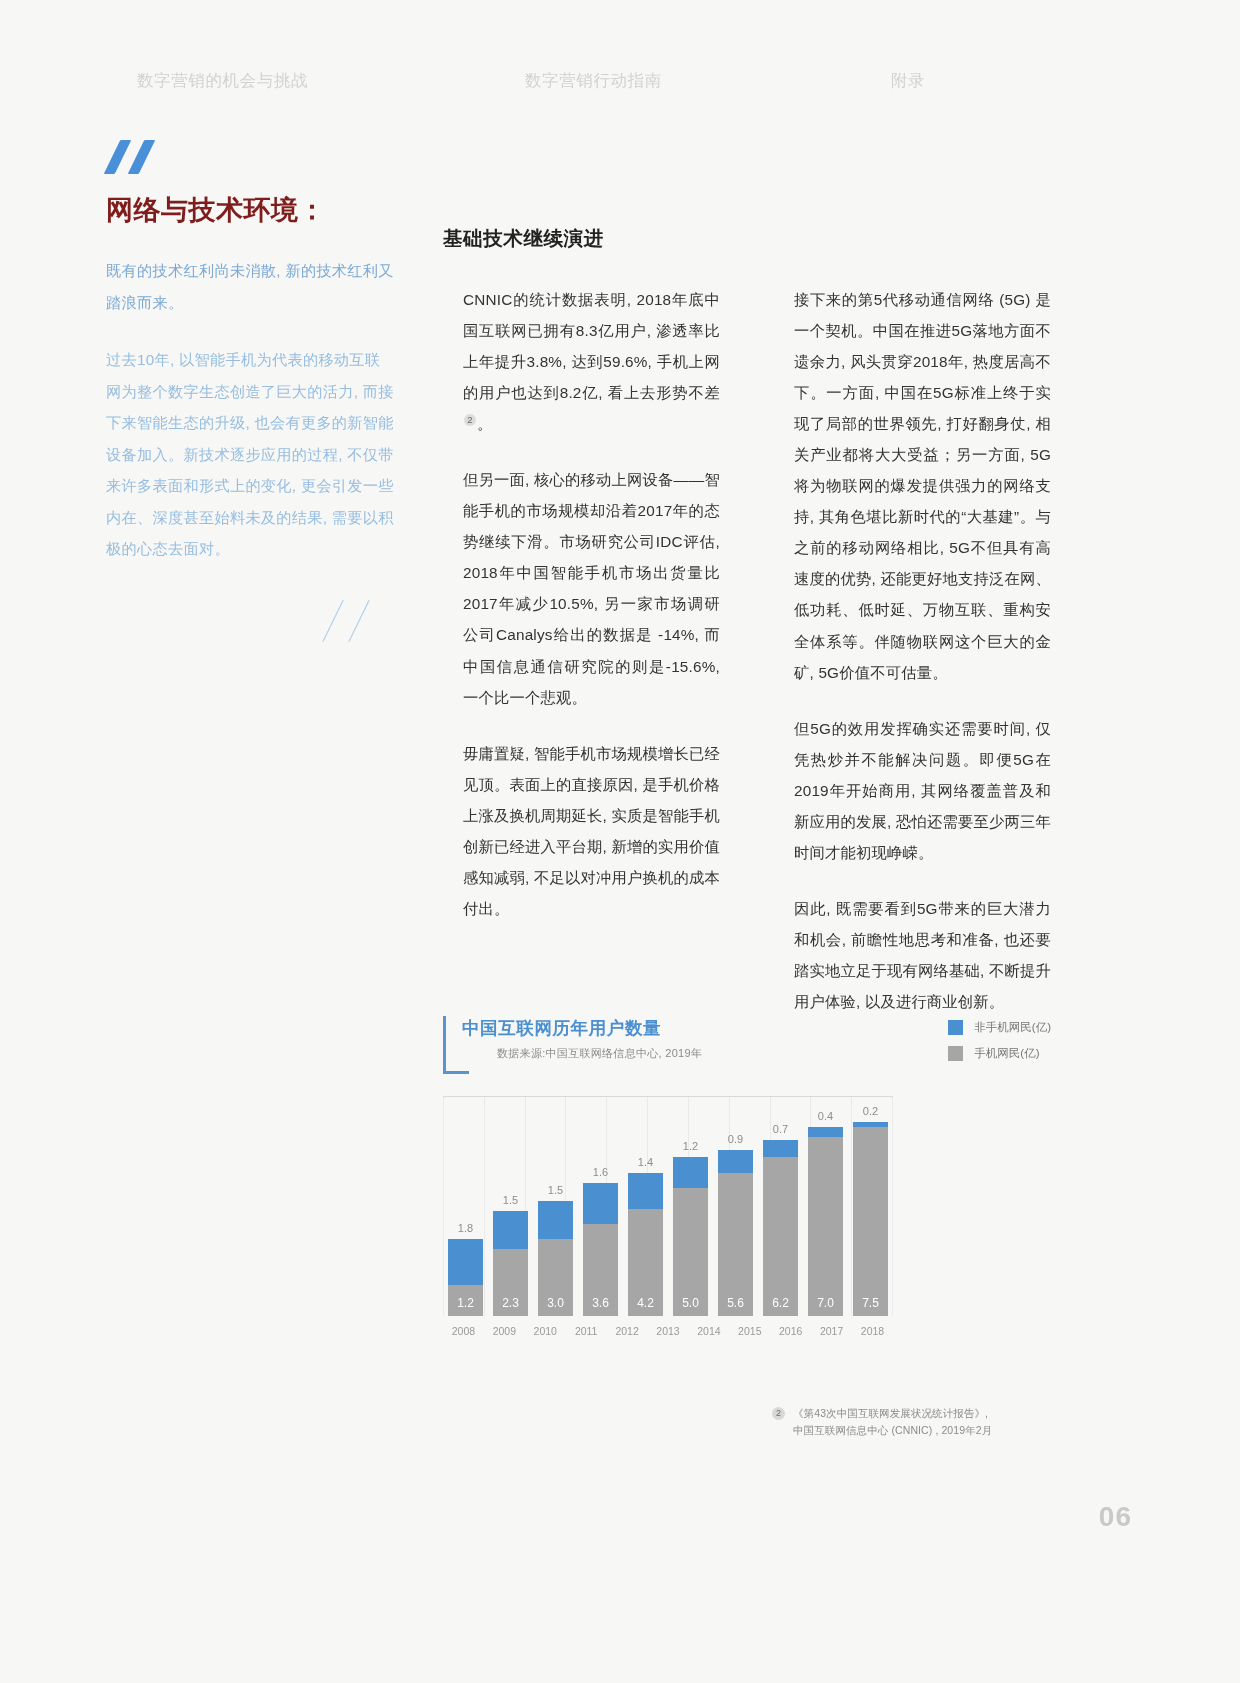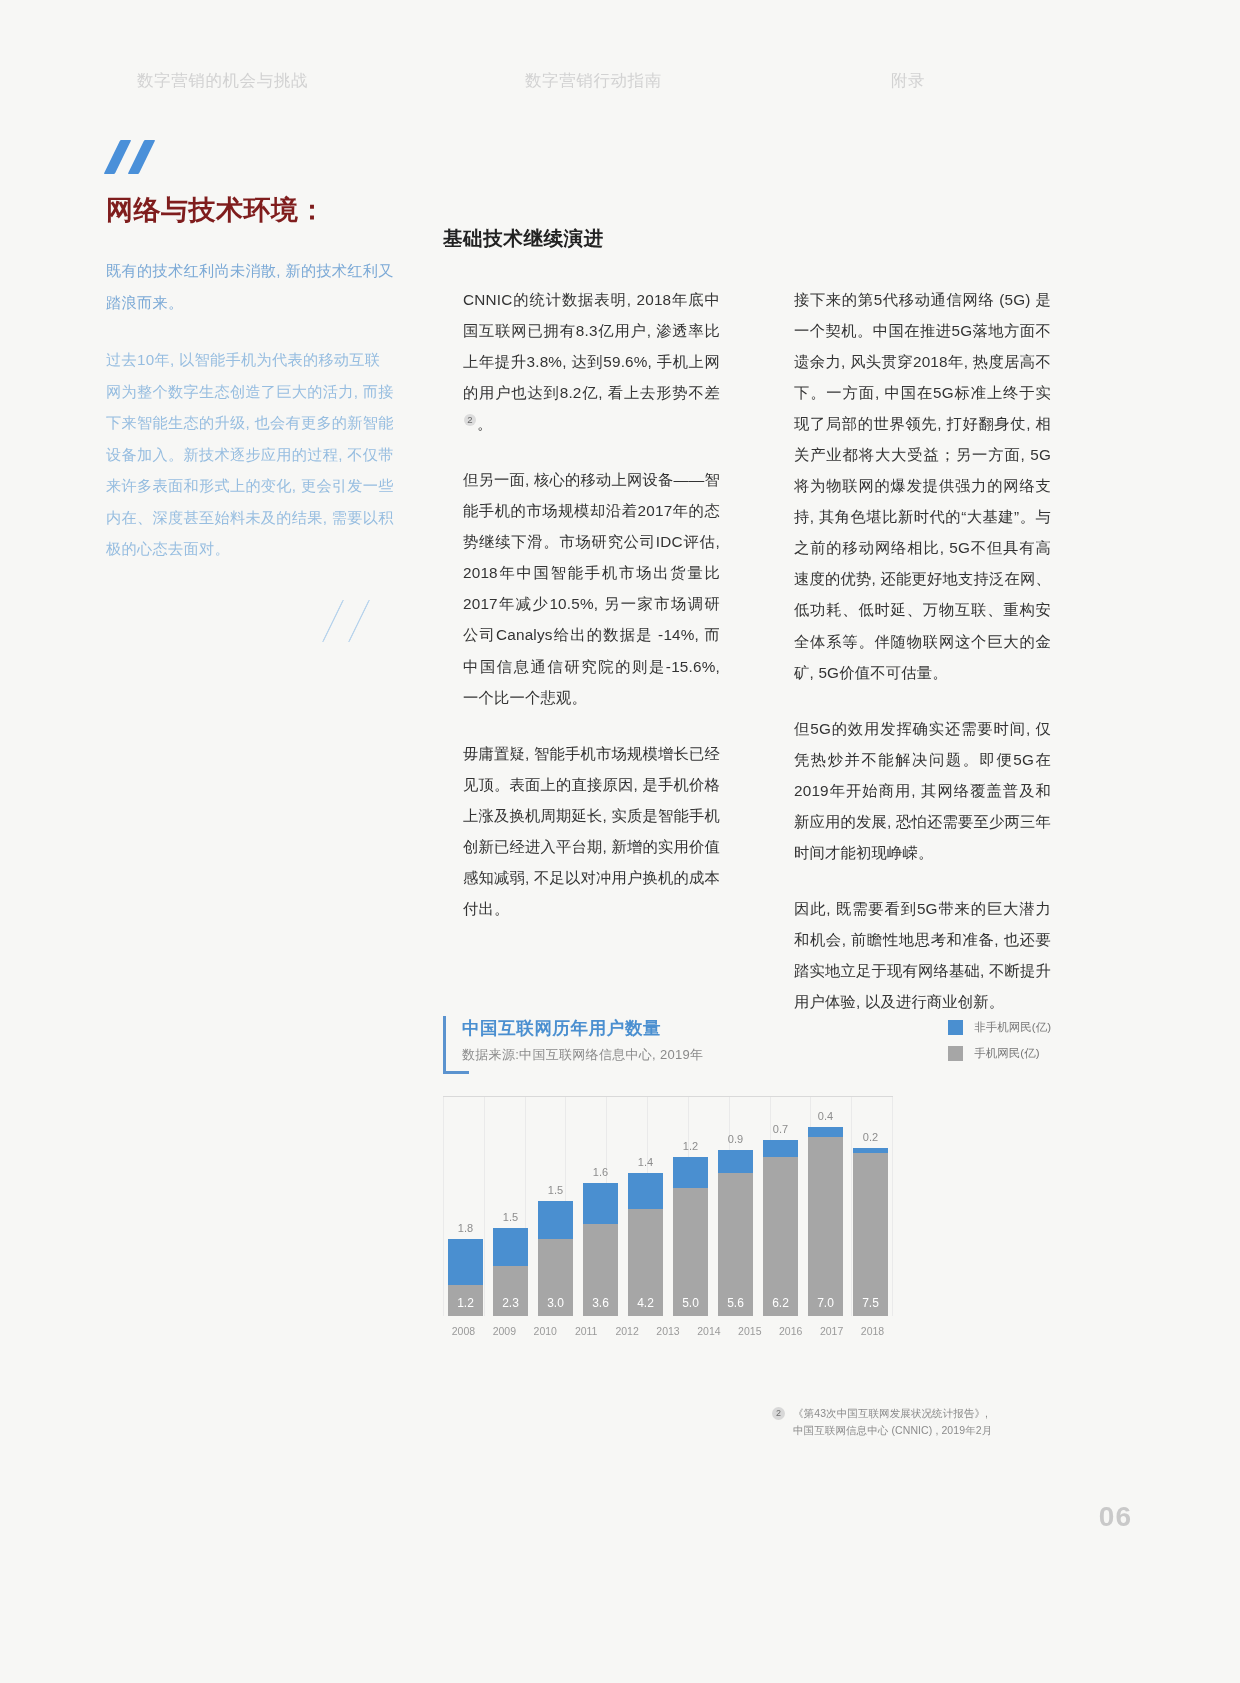--- a/index.html
+++ b/index.html
@@ -160,23 +160,24 @@
     background: #5b93cf;
   }
   .chart-title {
     font-size: 17.5px;
     font-weight: bold;
     color: #4a8fd0;
     letter-spacing: 0.6px;
     margin-bottom: 6px;
   }
   .chart-source {
-    font-size: 13px;
+    font-size: 11px;
     color: #8a8a8a;
     letter-spacing: 0.3px;
+    margin-left: 35px;
   }
   .legend {
     position: absolute;
     right: 10px; top: 12px;
   }
   .legend-row {
     display: flex;
     align-items: center;
     margin-bottom: 11px;
   }
@@ -383,21 +384,21 @@
               <div class="seg-gray" style="height: 30.6977px;">
                 <div class="gray-label">1.2</div>
               </div>
             </div>
           </div>
           <div class="barcol">
             <div class="bar-stack">
               <div class="seg-blue" style="height: 38.3721px;">
                 <div class="blue-label">1.5</div>
               </div>
-              <div class="seg-gray" style="height: 50px;">
+              <div class="seg-gray" style="height: 67px;">
                 <div class="gray-label">2.3</div>
               </div>
             </div>
           </div>
           <div class="barcol">
             <div class="bar-stack">
               <div class="seg-blue" style="height: 38.3721px;">
                 <div class="blue-label">1.5</div>
               </div>
               <div class="seg-gray" style="height: 76.7442px;">
@@ -463,21 +464,21 @@
               <div class="seg-gray" style="height: 179.07px;">
                 <div class="gray-label">7.0</div>
               </div>
             </div>
           </div>
           <div class="barcol">
             <div class="bar-stack">
               <div class="seg-blue" style="height: 5.11628px;">
                 <div class="blue-label">0.2</div>
               </div>
-              <div class="seg-gray" style="height: 163px;">
+              <div class="seg-gray" style="height: 189px;">
                 <div class="gray-label">7.5</div>
               </div>
             </div>
           </div>
         </div>
     </div>
     <div class="xaxis" id="xaxis">
         <div class="xtick">2008</div>
         <div class="xtick">2009</div>
         <div class="xtick">2010</div>

